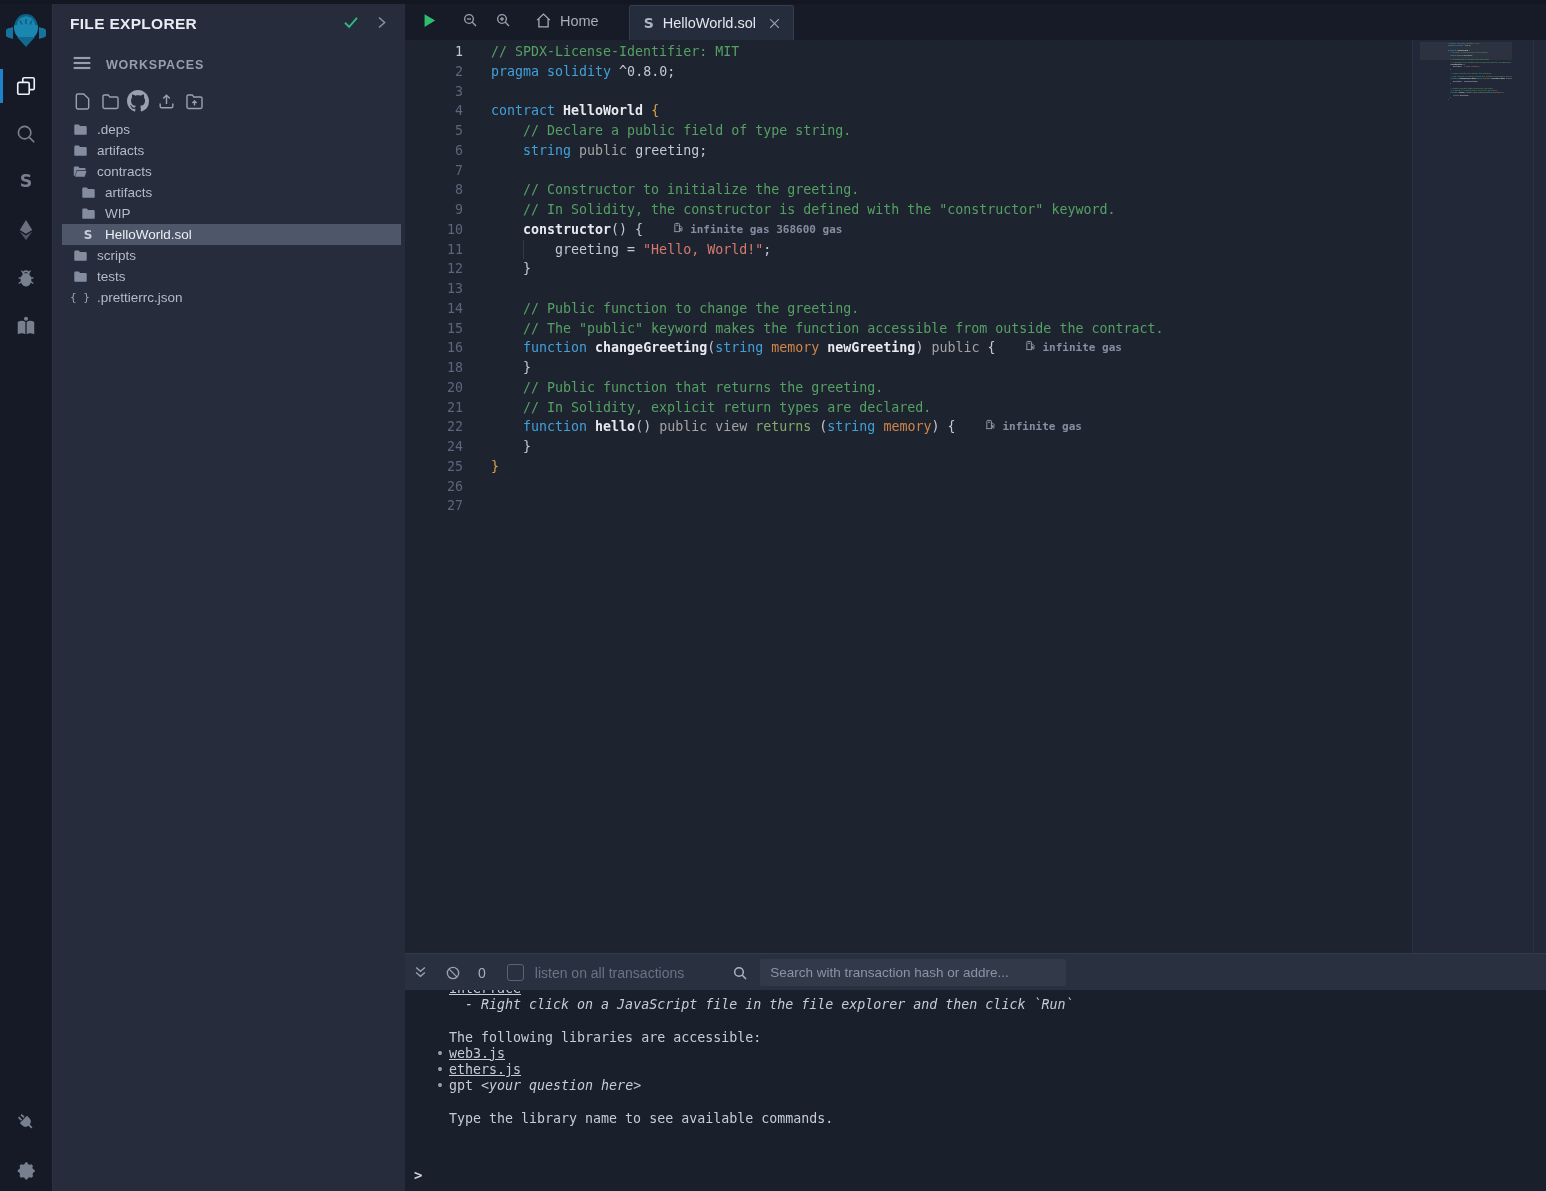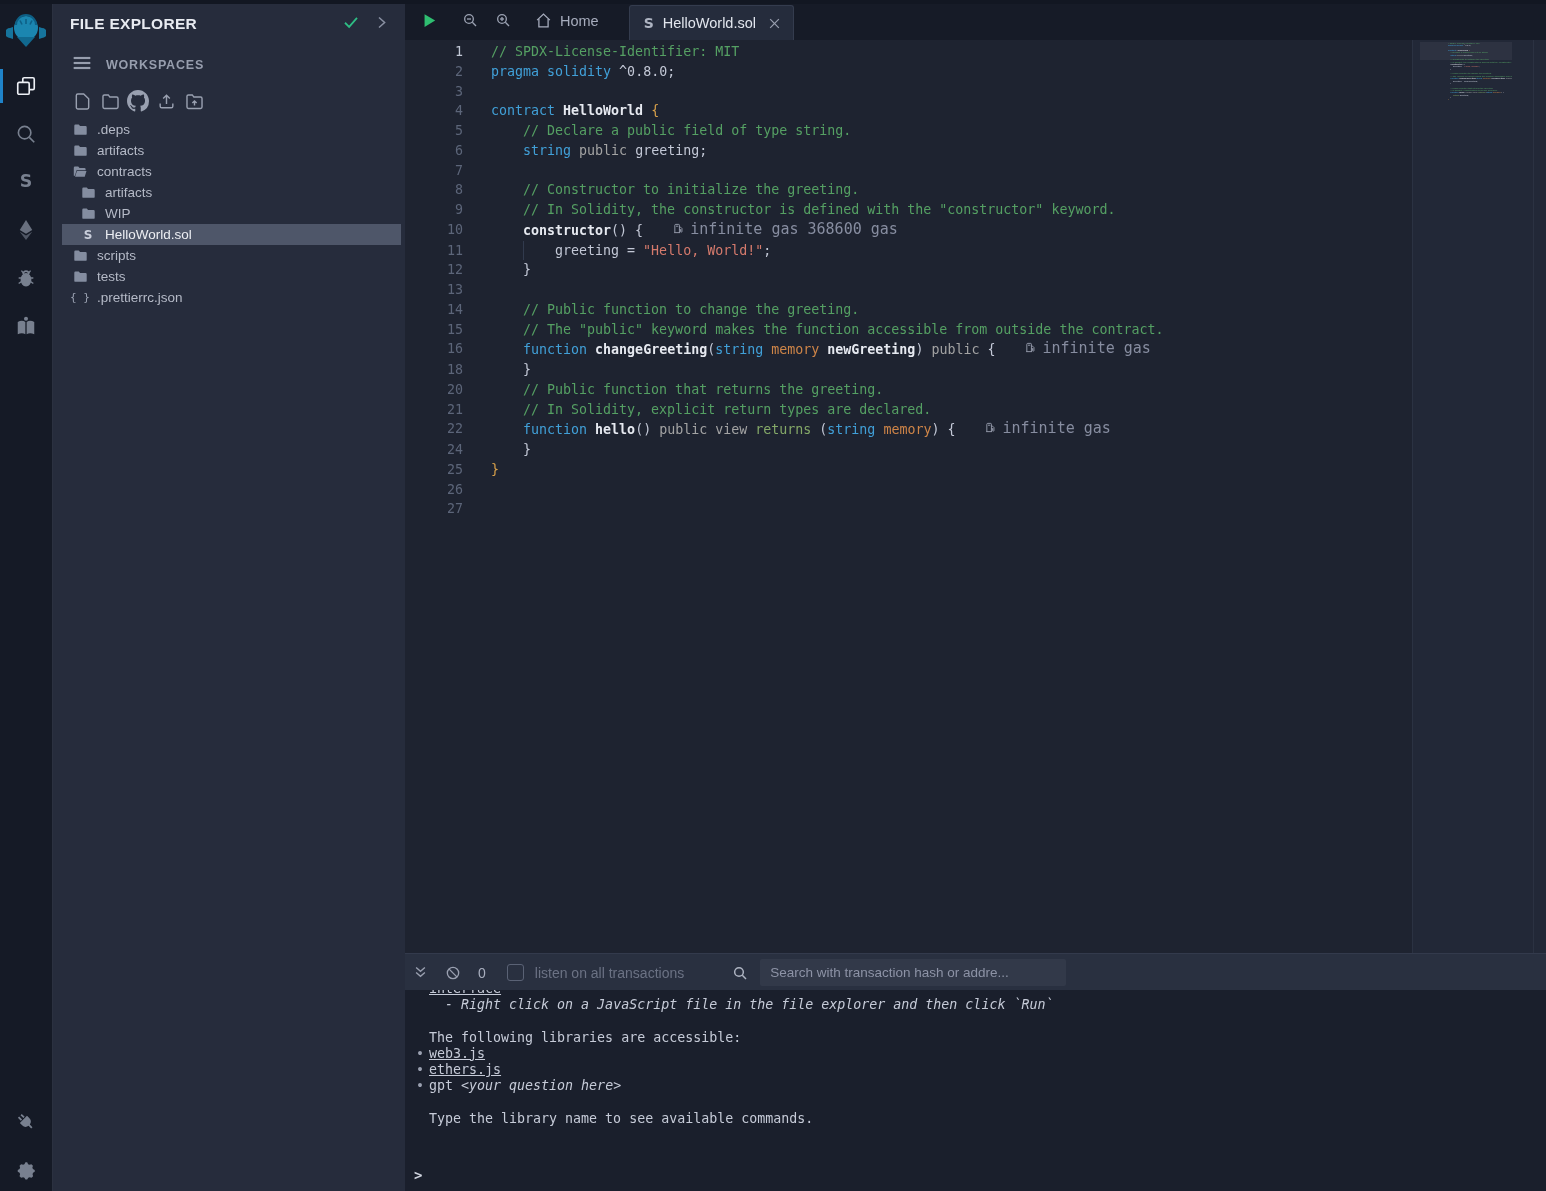--- a/index.html
+++ b/index.html
@@ -65,21 +65,21 @@
   .tk-cm{color:#55a063;}
   .tk-kw{color:#41a0d8;}
   .tk-typ{color:#41a0d8;text-align:right;}
   .tk-mod{color:#a3a3a3;}
   .tk-ctl{color:#85a968;}
   .tk-mem{color:#cf8548;}
   .tk-str{color:#d57a6c;}
   .tk-fn{color:#e6e9f0;font-weight:600;}
   .tk-pl{color:#c3c8d6;}
   .tk-br{color:#d7a04a;}
-  .gasbadge{display:inline-flex;align-items:flex-end;margin-left:30px;color:#878da0;font-size:15px;vertical-align:1px;}
+  .gasbadge{display:inline-flex;align-items:flex-end;margin-left:30px;color:#878da0;font-size:11px;vertical-align:1px;font-weight:bold;}
   .gasbadge svg{margin-right:6px;color:#9aa0b0;}
 
   .minimap{position:absolute;left:1015px;top:2px;width:92px;height:64px;overflow:hidden;}
   .minimap .cl{font-size:2.3px;line-height:2.35px;}
   .minimap .tk-fn{font-weight:400;}
   .minimap .viewport{position:absolute;left:0;right:0;top:0;height:18px;background:rgba(255,255,255,.05);}
 
   
   .terminal{position:absolute;left:0;right:0;bottom:0;height:238px;z-index:10;}
   .term-toolbar{position:absolute;top:0;left:0;right:0;height:37px;background:#293040;border-top:1px solid #333a4c;
@@ -88,21 +88,21 @@
   .tt-ban{margin-left:17px;display:flex;}
   .tt-count{margin-left:17px;font-size:14px;color:#a9afbf;}
   .tt-check{margin-left:21px;width:15px;height:15px;border:1px solid #5a6275;border-radius:3px;background:transparent;}
   .tt-listen{margin-left:11px;font-size:14px;color:#6b7284;}
   .tt-search-icon{margin-left:48px;display:flex;color:#aeb4c2;}
   .tt-input{margin-left:12px;width:286px;height:27px;background:#323949;border:none;outline:none;border-radius:2px;
             color:#c3c8d6;font-size:13.5px;padding:0 10px;font-family:"Liberation Sans",sans-serif;}
   .tt-input::placeholder{color:#8d93a6;}
   .term-body{position:absolute;top:37px;left:0;right:0;bottom:0;background:#1a1f2c;overflow:hidden;
              font-family:"DejaVu Sans Mono",monospace;font-size:13.3px;line-height:16.2px;color:#c6cbd8;}
-  .term-lines{padding-left:24px;margin-top:-9px;white-space:pre-wrap;}
+  .term-lines{padding-left:44px;margin-top:-9px;white-space:pre-wrap;}
   .tl{position:relative;min-height:16.2px;}
   .tl .bullet{position:absolute;left:-13px;color:#9aa0b0;}
   .tl .link{text-decoration:underline;}
   .tl .it{font-style:italic;}
   .term-prompt{position:absolute;left:9px;bottom:8px;font-weight:700;font-size:14px;color:#cfd3de;}
 </style>
 </head>
 <body>
 
 <div class="screen">

